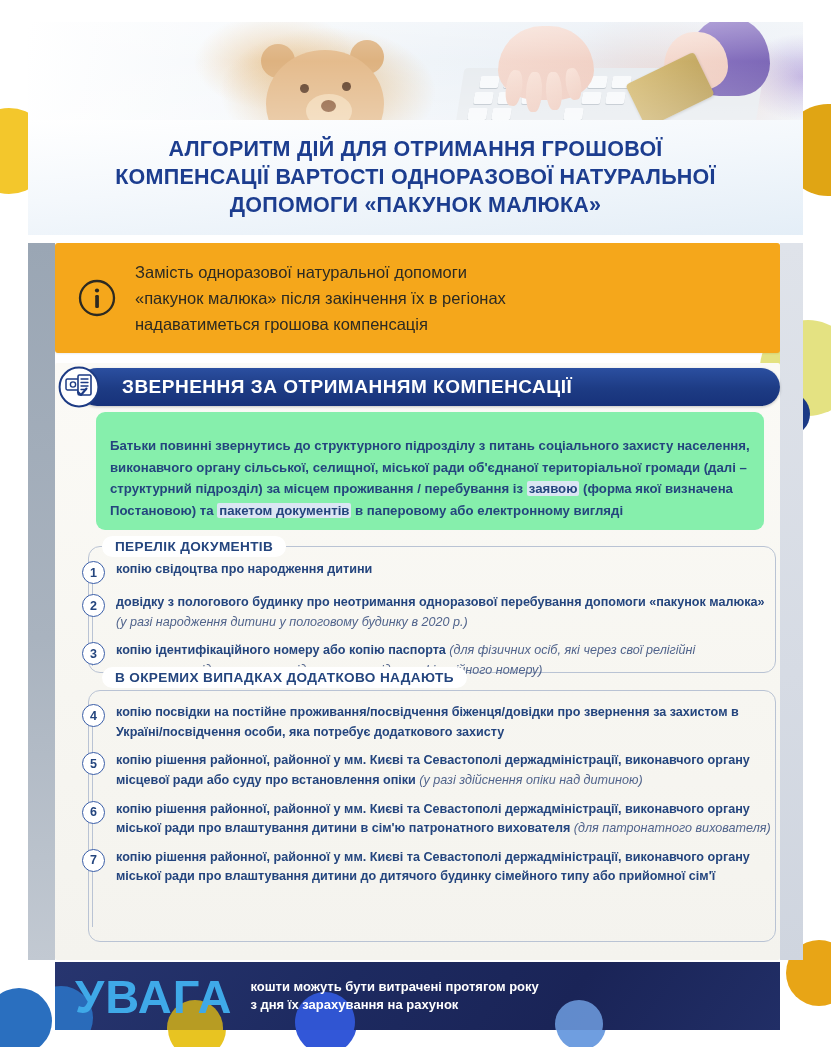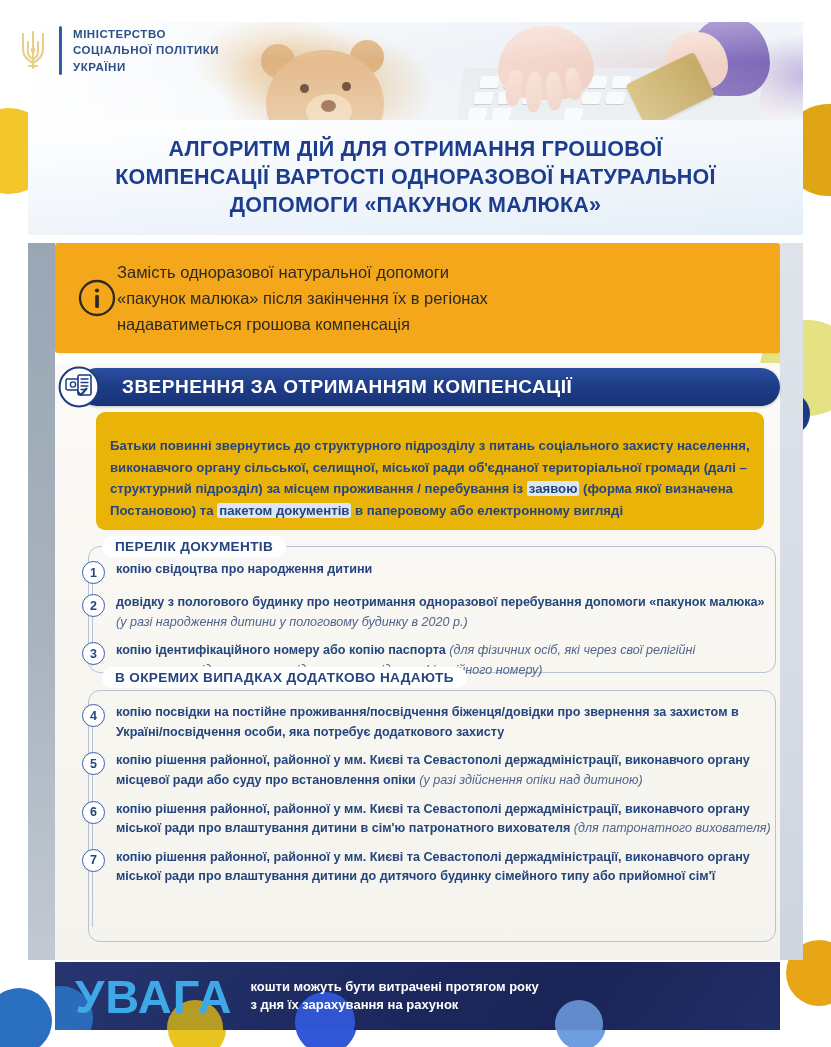--- a/index.html
+++ b/index.html
@@ -56,21 +56,21 @@
   #main-title{
     position:absolute;left:28px;right:28px;top:16px;text-align:center;
     font-size:21.5px;line-height:1.30;font-weight:bold;color:#1c3d8f;
     letter-spacing:.25px;text-transform:uppercase;white-space:pre-line;
   }
 
   
   #notice{
     position:absolute;left:55px;top:243px;width:725px;height:110px;
     background:#f5a71b;border-radius:3px 3px 3px 3px;
-    display:flex;align-items:center;padding:0 22px;box-sizing:border-box;
+    display:flex;align-items:center;gap:18px;padding:0 22px;box-sizing:border-box;
     box-shadow:0 1px 2px rgba(0,0,0,.07);
   }
   #notice-icon{flex:0 0 auto;width:40px;height:40px;}
   #notice-text{font-size:16.5px;line-height:1.58;color:#2c2a22;font-weight:500;white-space:pre-line;}
 
   
   #content-card{
     position:absolute;left:55px;top:363px;width:725px;height:597px;
     background:linear-gradient(180deg,#fbfaf6 0%,#f7f6f1 55%,#f4f3ee 100%);
     border-radius:2px;
@@ -87,21 +87,21 @@
     background:linear-gradient(180deg,#2b4fa0 0%,#1d3b84 55%,#17327a 100%);
     border-radius:19px;display:flex;align-items:center;padding-left:44px;
     box-sizing:border-box;box-shadow:0 1px 3px rgba(0,0,0,.22);
   }
   #section-header-text{color:#ffffff;font-size:19px;font-weight:bold;letter-spacing:.5px;text-transform:uppercase;}
   #section-icon{position:absolute;left:58px;top:366px;width:42px;height:42px;z-index:4;}
 
   
   #intro-card{
     position:absolute;left:96px;top:412px;width:668px;height:118px;
-    background:#eab308;border-radius:9px;padding:10px 14px 8px 14px;box-sizing:border-box;
+    background:#86efac;border-radius:9px;padding:10px 14px 8px 14px;box-sizing:border-box;
   }
   #intro-text{font-size:13.2px;line-height:1.63;color:#24457e;font-weight:bold;}
   .hl{background:#dbe6f3;border-radius:2px;padding:0 2px;}
 
   
   .group{
     position:absolute;border:1.4px solid #b9c3d4;border-radius:12px;
     background:transparent;
   }
   .group-label{
@@ -182,37 +182,20 @@
     <div class="finger" style="left:498px;top:50px;width:16px;height:40px;transform:rotate(3deg);"></div>
     <div class="finger" style="left:518px;top:50px;width:16px;height:38px;transform:rotate(-3deg);"></div>
     <div class="finger" style="left:538px;top:46px;width:15px;height:32px;transform:rotate(-9deg);"></div>
 
     <div class="glove" style="left:660px;top:-4px;width:82px;height:78px;"></div>
     <div class="hand" style="left:636px;top:10px;width:64px;height:58px;"></div>
     <div class="card-gold" style="left:604px;top:44px;width:76px;height:48px;"></div>
     <div id="banner-veil"></div>
   </div>
 
-  <div id="logo-block">
-    <svg class="tryzub" viewBox="0 0 30 44" aria-hidden="true">
-      <g fill="none" stroke="#e6cf87" stroke-width="2.1" stroke-linecap="round" stroke-linejoin="round">
-        <path d="M15 4 L15 40"></path>
-        <path d="M5 6 L5 21 Q5 30 15 35"></path>
-        <path d="M25 6 L25 21 Q25 30 15 35"></path>
-        <path d="M10 14 L10 24 Q10 29 15 31"></path>
-        <path d="M20 14 L20 24 Q20 29 15 31"></path>
-        <path d="M11 38 L19 38"></path>
-      </g>
-      <circle cx="15" cy="22" r="2.4" fill="#e6cf87"></circle>
-    </svg>
-    <div class="logo-rule"></div>
-    <div id="ministry-name">МІНІСТЕРСТВО
-СОЦІАЛЬНОЇ ПОЛІТИКИ
-УКРАЇНИ</div>
-  </div>
 
   <div id="title-panel">
     <div id="main-title">АЛГОРИТМ ДІЙ ДЛЯ ОТРИМАННЯ ГРОШОВОЇ
 КОМПЕНСАЦІЇ ВАРТОСТІ ОДНОРАЗОВОЇ НАТУРАЛЬНОЇ
 ДОПОМОГИ «ПАКУНОК МАЛЮКА»</div>
   </div>
 
   <div id="notice">
     <svg id="notice-icon" viewBox="0 0 40 40" aria-hidden="true">
       <circle cx="20" cy="20" r="17" fill="none" stroke="#2d2a21" stroke-width="2.3"></circle>

